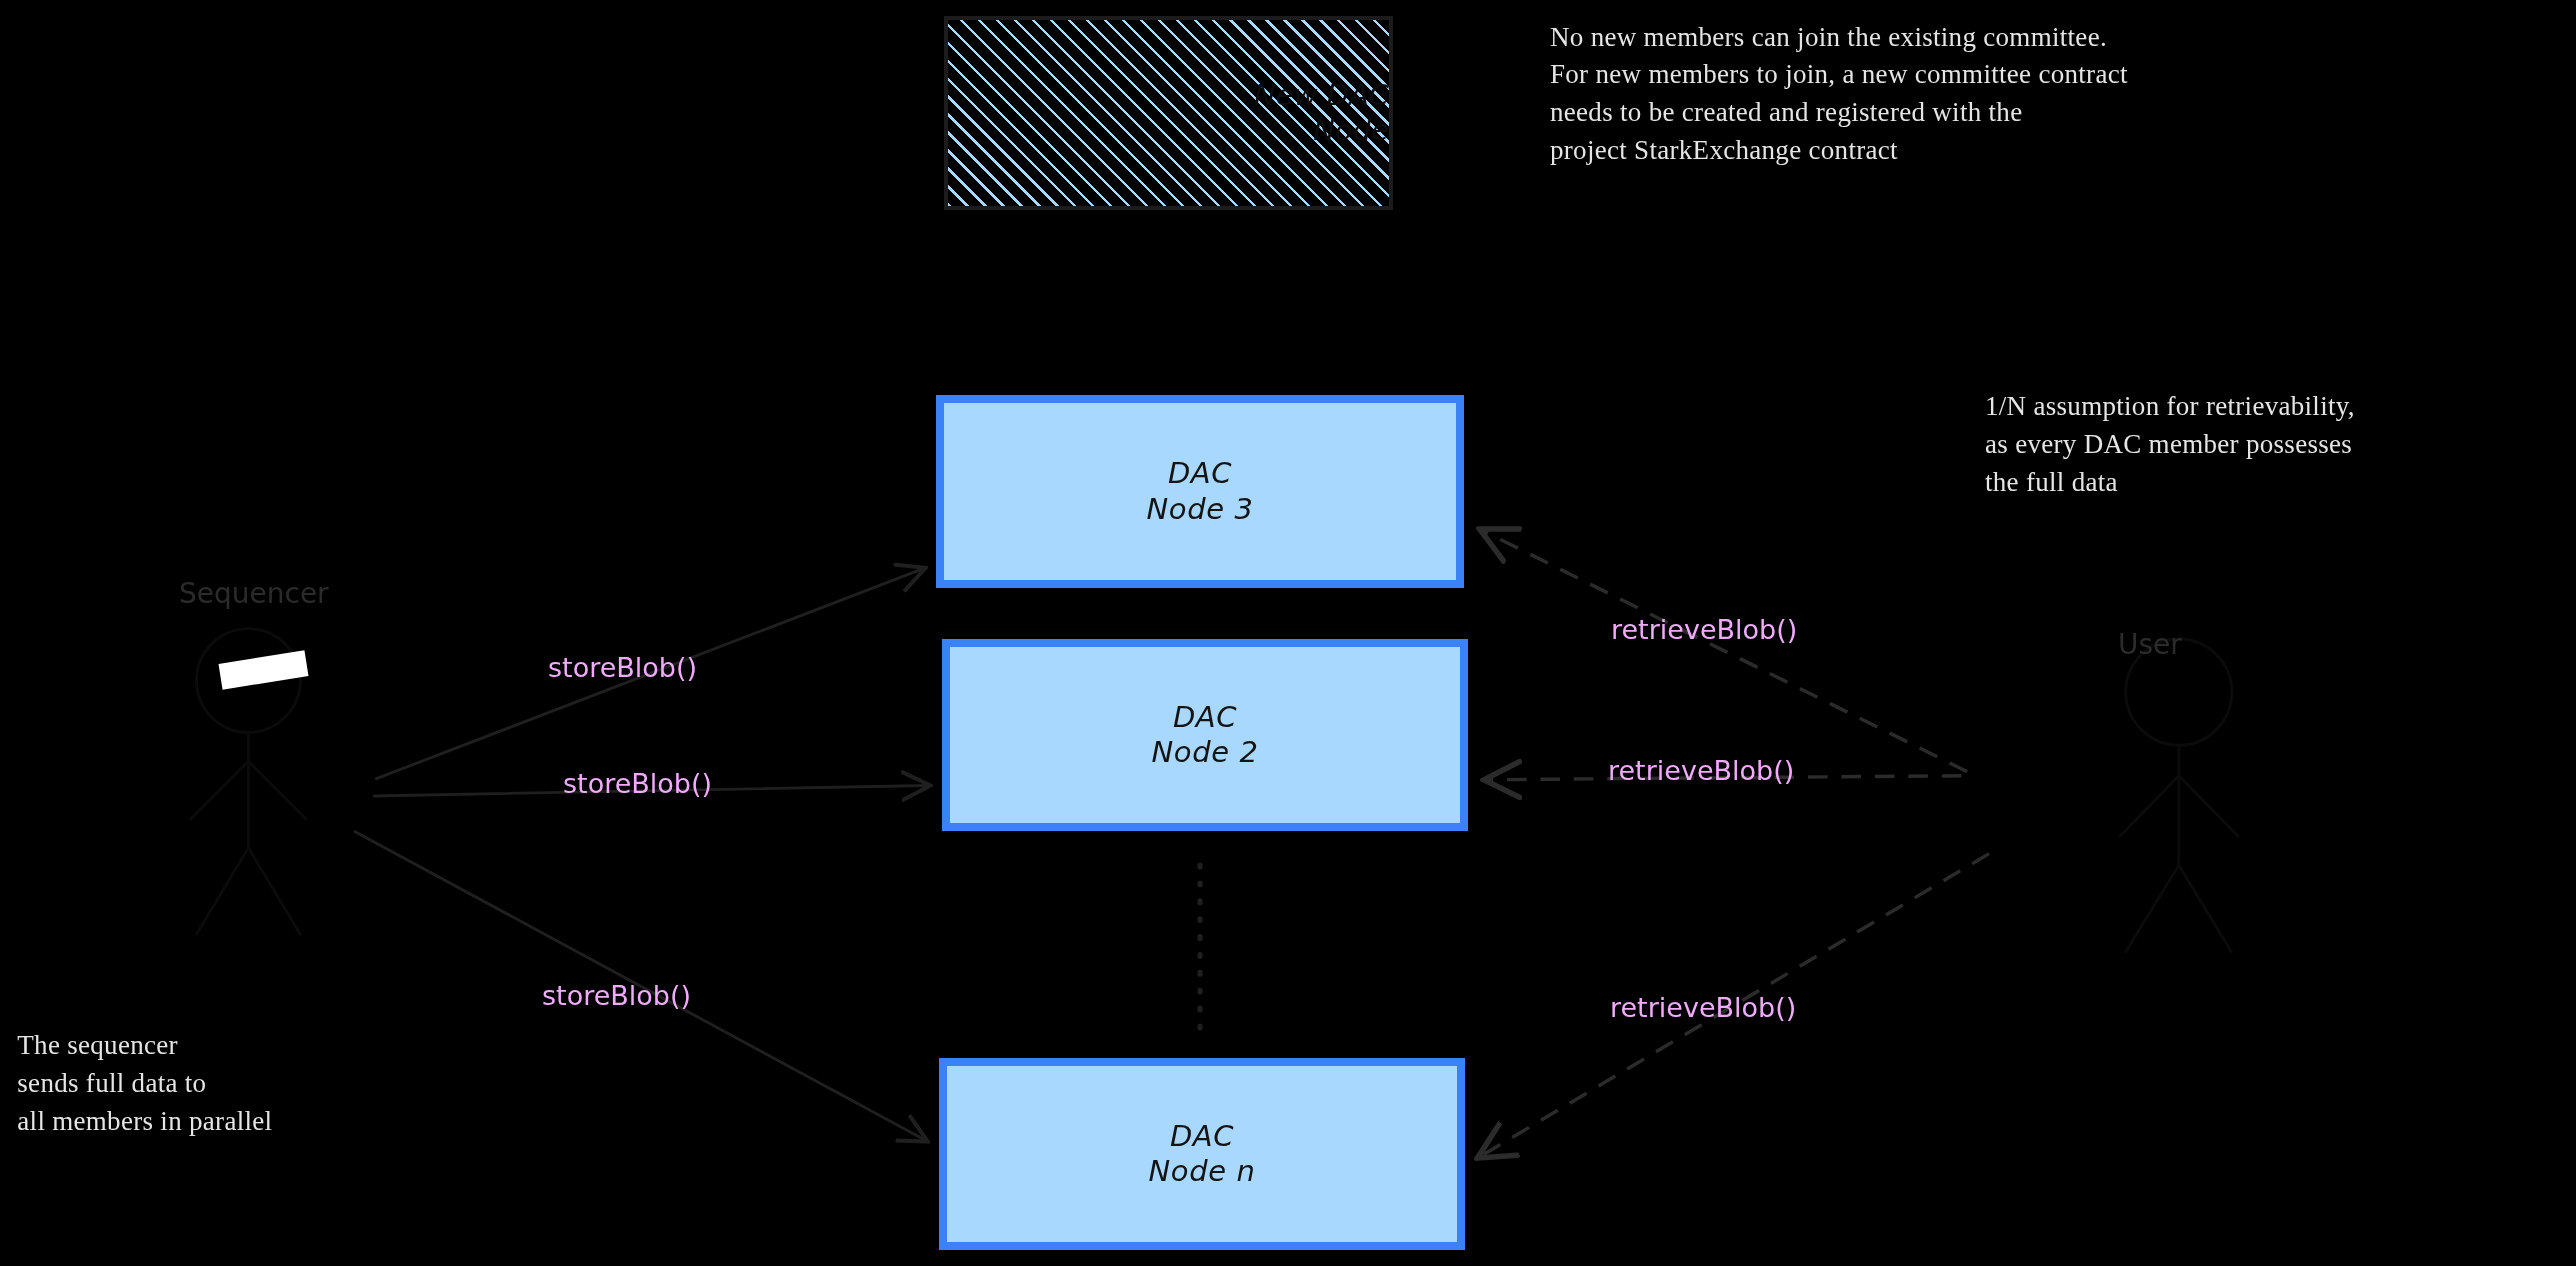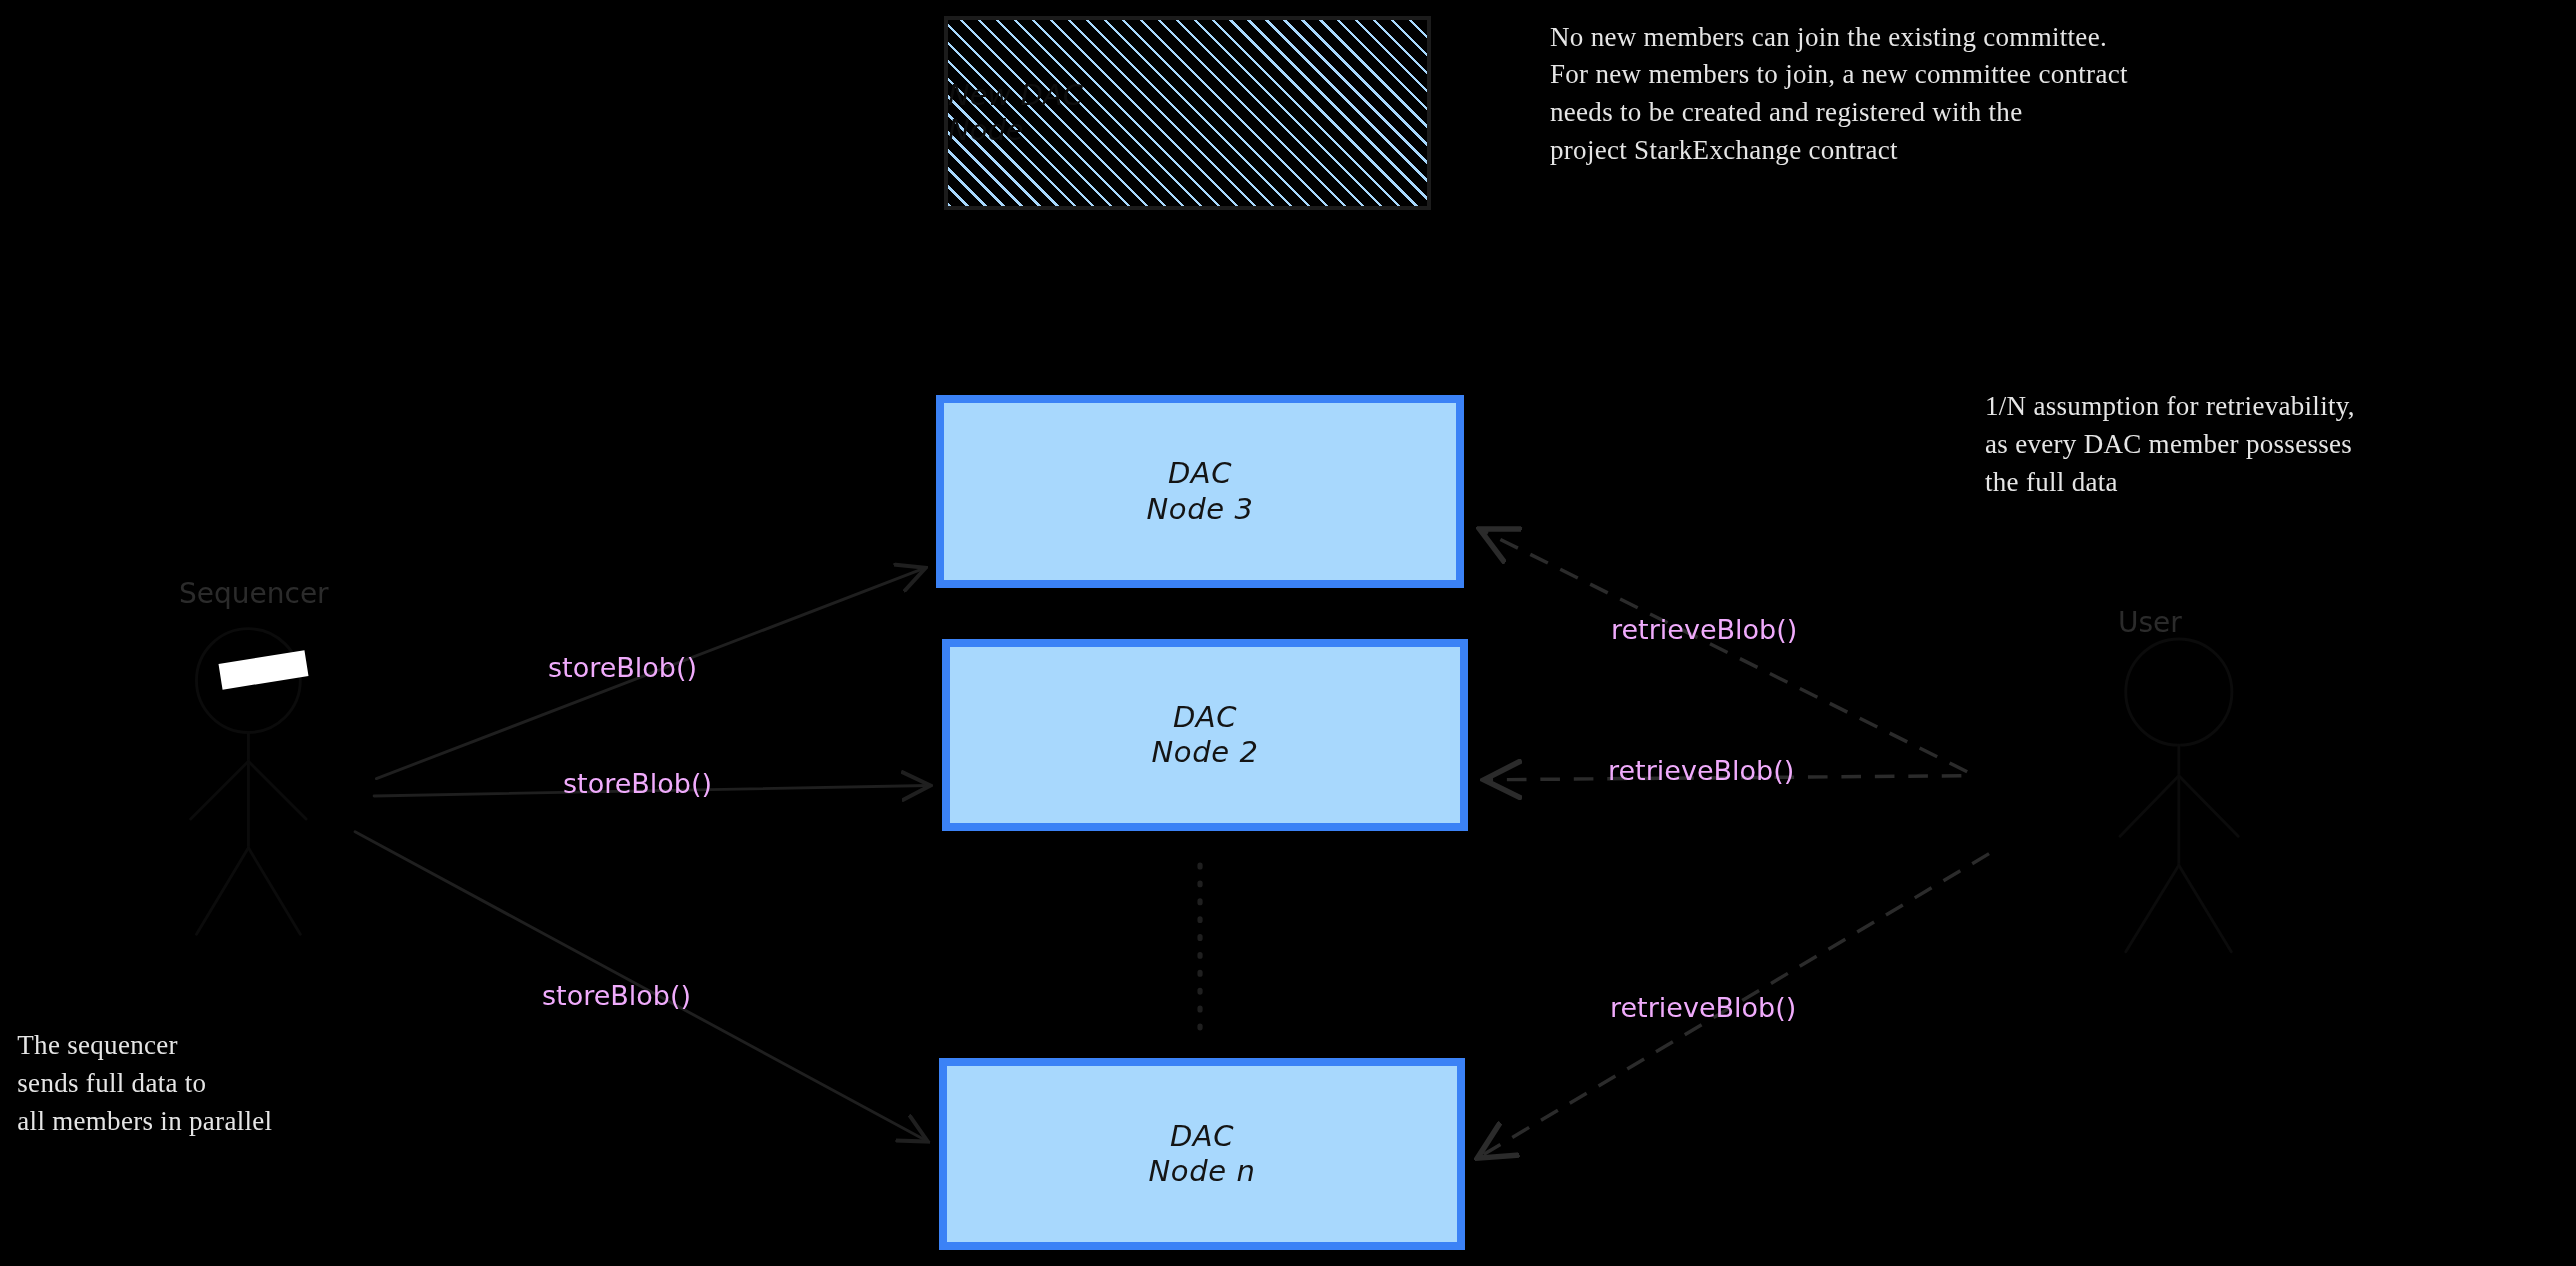--- a/index.html
+++ b/index.html
@@ -55,31 +55,31 @@
   }
 
   #node-1 { left: 936px; top: 395px;  width: 528px; height: 193px; }
   #node-2 { left: 942px; top: 639px; width: 526px; height: 192px; }
   #node-n { left: 939px; top: 1058px; width: 526px; height: 192px; }
 
   
   #new-node-box {
     position: absolute;
     left: 944px; top: 16px;
-    width: 487px; height: 194px;
+    width: 449px; height: 194px;
     box-sizing: border-box;
     border: 4px solid #1c1c1c;
     background-color: #000000;
     background-image: repeating-linear-gradient(
         45deg,
         #a8d8fd 0px, #a8d8fd 2.3px,
         #000000 2.3px, #000000 12.7px);
     display: flex;
     flex-direction: column;
-    align-items: flex-start;
+    align-items: flex-end;
     justify-content: center;
     line-height: 1.22;
   }
   #new-node-box .node-line {
     color: #0d0d0d;
     font-size: 29px;
     font-style: italic;
     font-family: "DejaVu Sans", sans-serif;
     white-space: nowrap;
   }
@@ -100,21 +100,21 @@
 
   
   .actor-label {
     position: absolute;
     color: #2b2b2b;
     font-size: 28px;
     font-family: "DejaVu Sans", sans-serif;
     white-space: nowrap;
   }
   #label-sequencer { left: 159px;  top: 577px; margin-left: 20px; }
-  #label-user      { left: 2118px; top: 606px; }
+  #label-user      { left: 2118px; top: 628px; }
 
   
   .edge-label {
     position: absolute;
     color: #f0abfc;
     font-size: 27px;
     font-family: "DejaVu Sans", sans-serif;
     white-space: nowrap;
   }
   #edge-store-1    { left: 548px;  top: 652px; }

